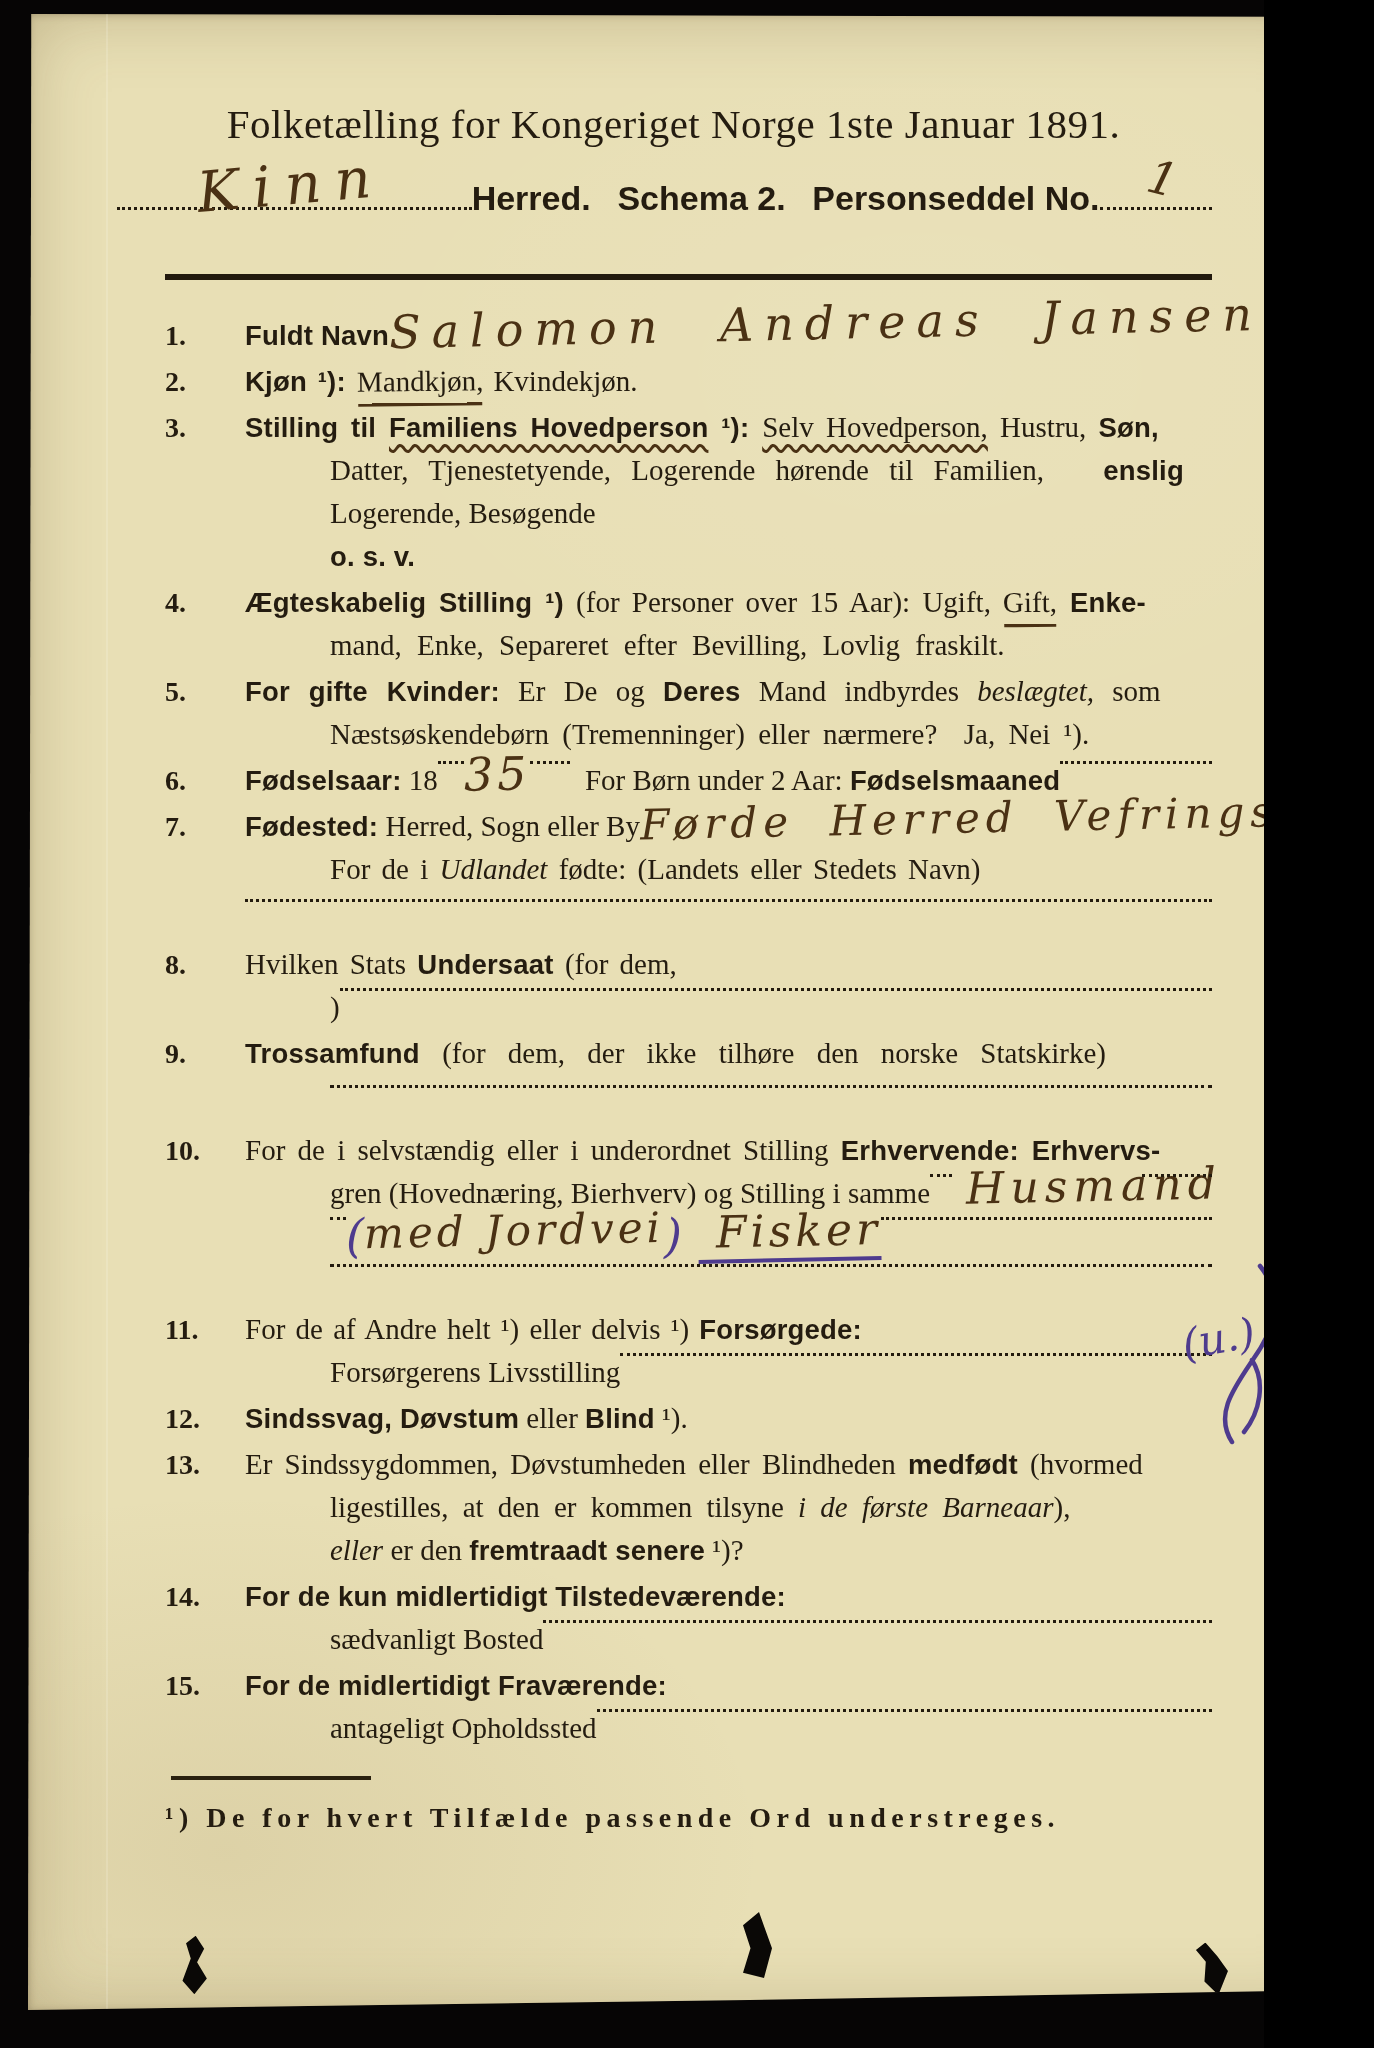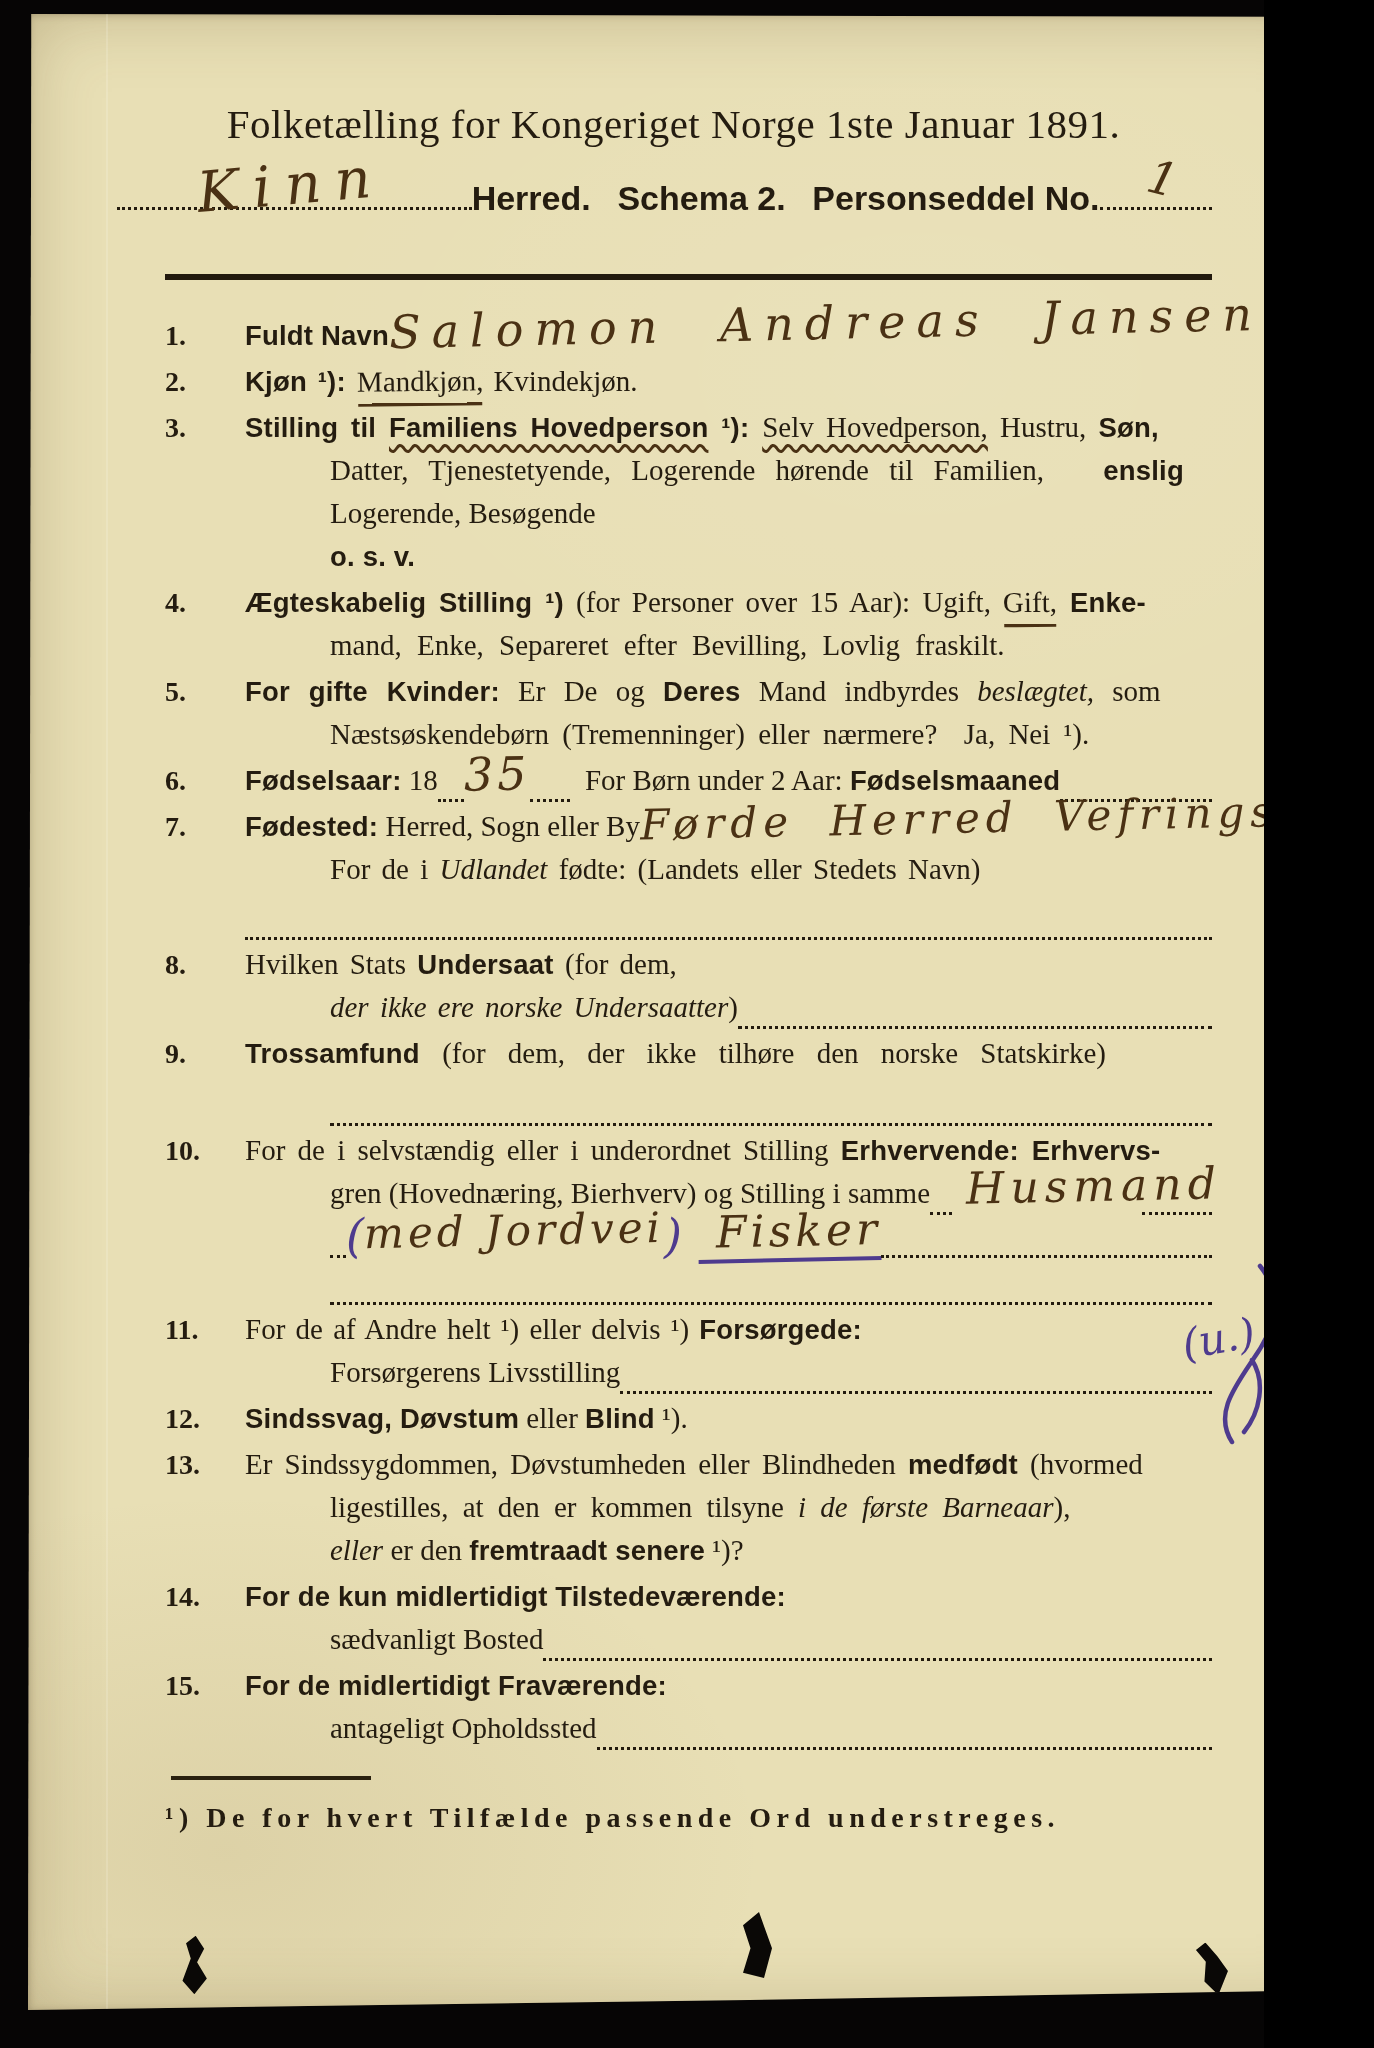--- a/index.html
+++ b/index.html
@@ -29,21 +29,21 @@
   .hw2{font-family:"DejaVu Serif",serif;font-style:italic;color:var(--pen2,#4e3b8e);}
   .kinn{position:absolute;left:80px;bottom:-4px;font-size:56px;letter-spacing:14px;transform:rotate(-5deg);white-space:nowrap;}
   .pno{position:absolute;left:48px;bottom:2px;font-size:46px;transform:rotate(14deg);}
   .tk{position:absolute;left:42px;bottom:-6px;font-size:48px;}
   .hl{position:absolute;left:30px;bottom:-4px;font-size:48px;}
   .rule{height:6px;background:#221a0e;margin-top:50px;}
   #items{margin-top:34px;}
   .row{display:flex;margin-bottom:3px;}
   .num{flex:0 0 80px;font-family:"Liberation Serif",serif;font-weight:700;font-size:28px;line-height:43px;}
   .ct{flex:1;min-width:0;}
-  .line{display:flex;align-items:flex-end;min-height:43px;line-height:43px;position:relative;overflow:visible;}
+  .line{display:flex;align-items:flex-start;min-height:43px;line-height:43px;position:relative;overflow:visible;}
   .ind{margin-left:85px;}
   .seg{display:inline-block;position:relative;white-space:pre;}
   .t{font-size:29px;}
   .i{font-size:29px;font-style:italic;}
   .b{font-family:"Liberation Sans",sans-serif;font-weight:700;font-size:27.5px;letter-spacing:.2px;}
   .hu{box-shadow:0 4px 0 -1px var(--hw,#4a3114);transform:rotate(-.6deg);}
   .hwavy{text-decoration:underline;text-decoration-style:wavy;text-decoration-color:var(--hw,#4a3114);
          text-decoration-thickness:2.5px;text-underline-offset:7px;}
   .pu{text-decoration:underline;text-decoration-style:solid;text-decoration-color:var(--pen2,#4e3b8e);
       text-decoration-thickness:3.5px;text-underline-offset:12px;}
@@ -204,21 +204,20 @@
           </div>
           <div class="row">
             <div class="num">8.</div>
             <div class="ct">
               <div class="line" style="word-spacing: 4px;">
                 <span class="seg t">Hvilken Stats </span>
                 <span class="seg b">Undersaat</span>
                 <span class="seg t"> (for dem,</span>
               </div>
               <div class="line ind" style="word-spacing: 4px;">
-                <span class="seg i">der ikke ere norske Undersaatter</span>
                 <span class="seg t">)</span>
                 <span class="dots fill"></span>
               </div>
             </div>
           </div>
           <div class="row">
             <div class="num">9.</div>
             <div class="ct">
               <div class="line" style="word-spacing: 15px;">
                 <span class="seg b">Trossamfund</span>

